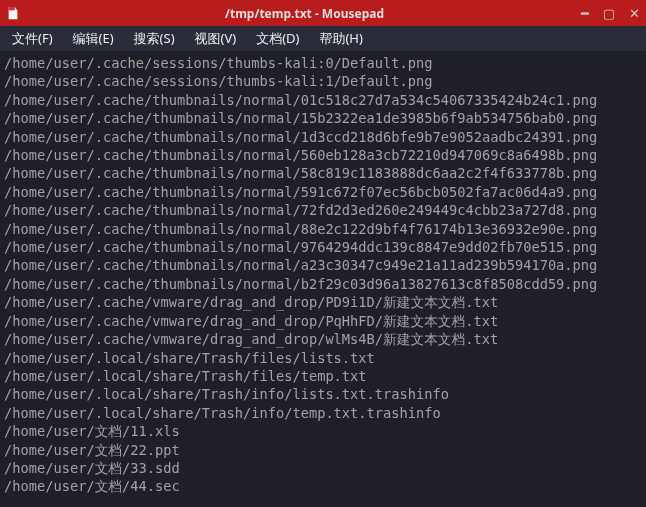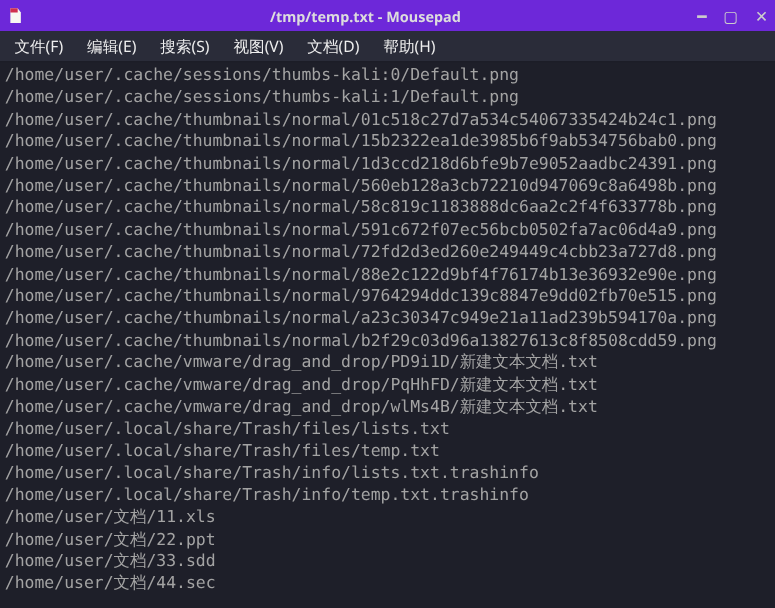--- a/index.html
+++ b/index.html
@@ -6,21 +6,21 @@
   body {
     width: 646px;
     height: 507px;
     background: #1e1f29;
     font-family: "Noto Sans", "Microsoft YaHei", sans-serif;
     color: #f8f8f2;
     overflow: hidden;
   }
   .titlebar {
     height: 26px;
-    background: #6d28d9;
+    background: #b91c1c;
     display: flex;
     align-items: center;
     padding: 0 6px;
     font-size: 12px;
     color: #ddd;
     gap: 38px;
   }
   .titlebar .app-icon {
     width: 14px; height: 14px;
     margin-right: 8px;

